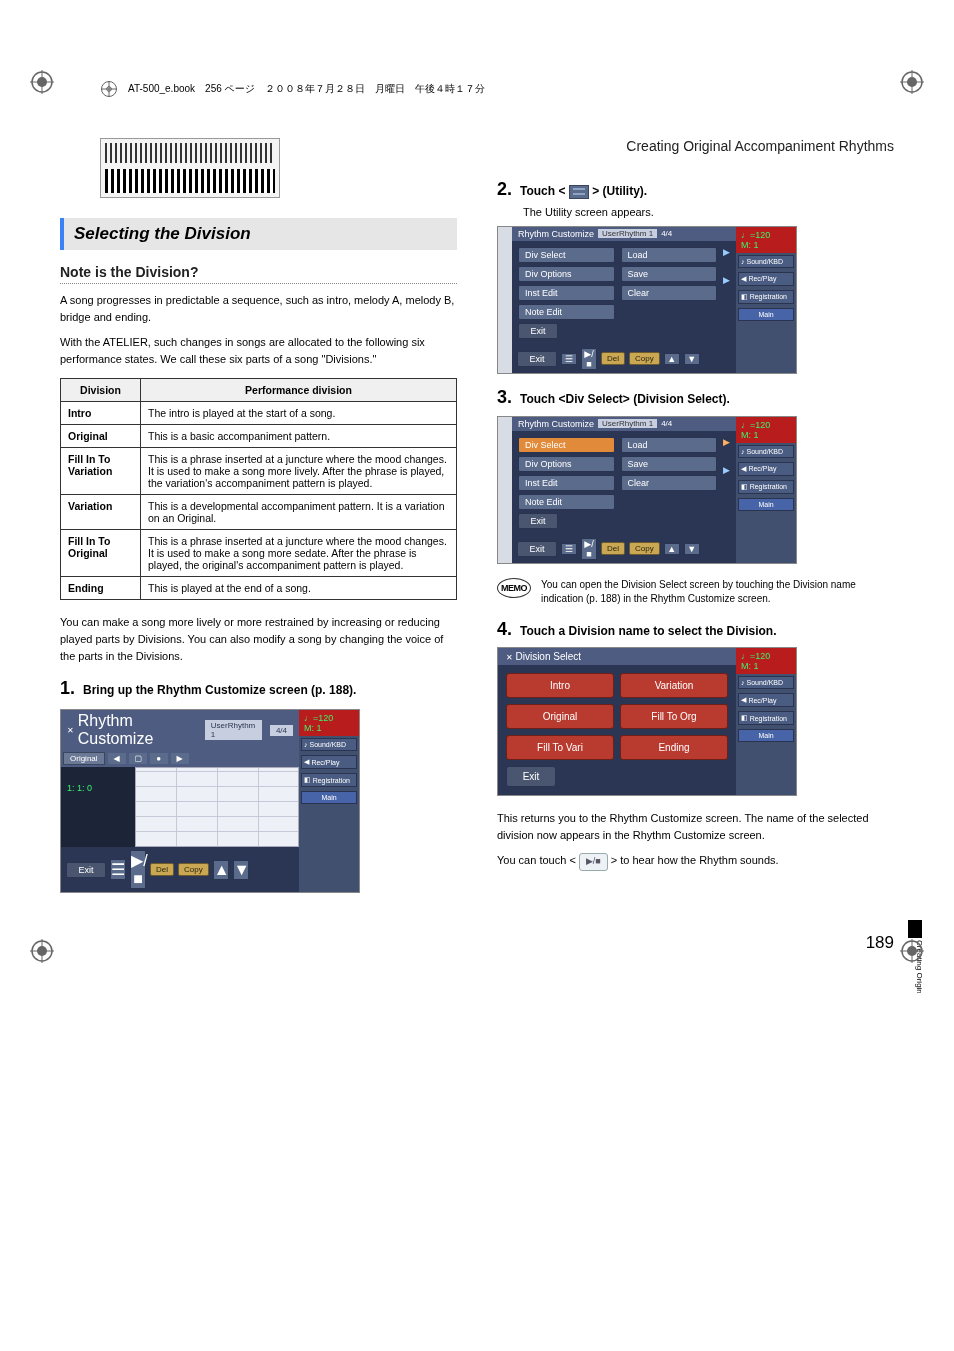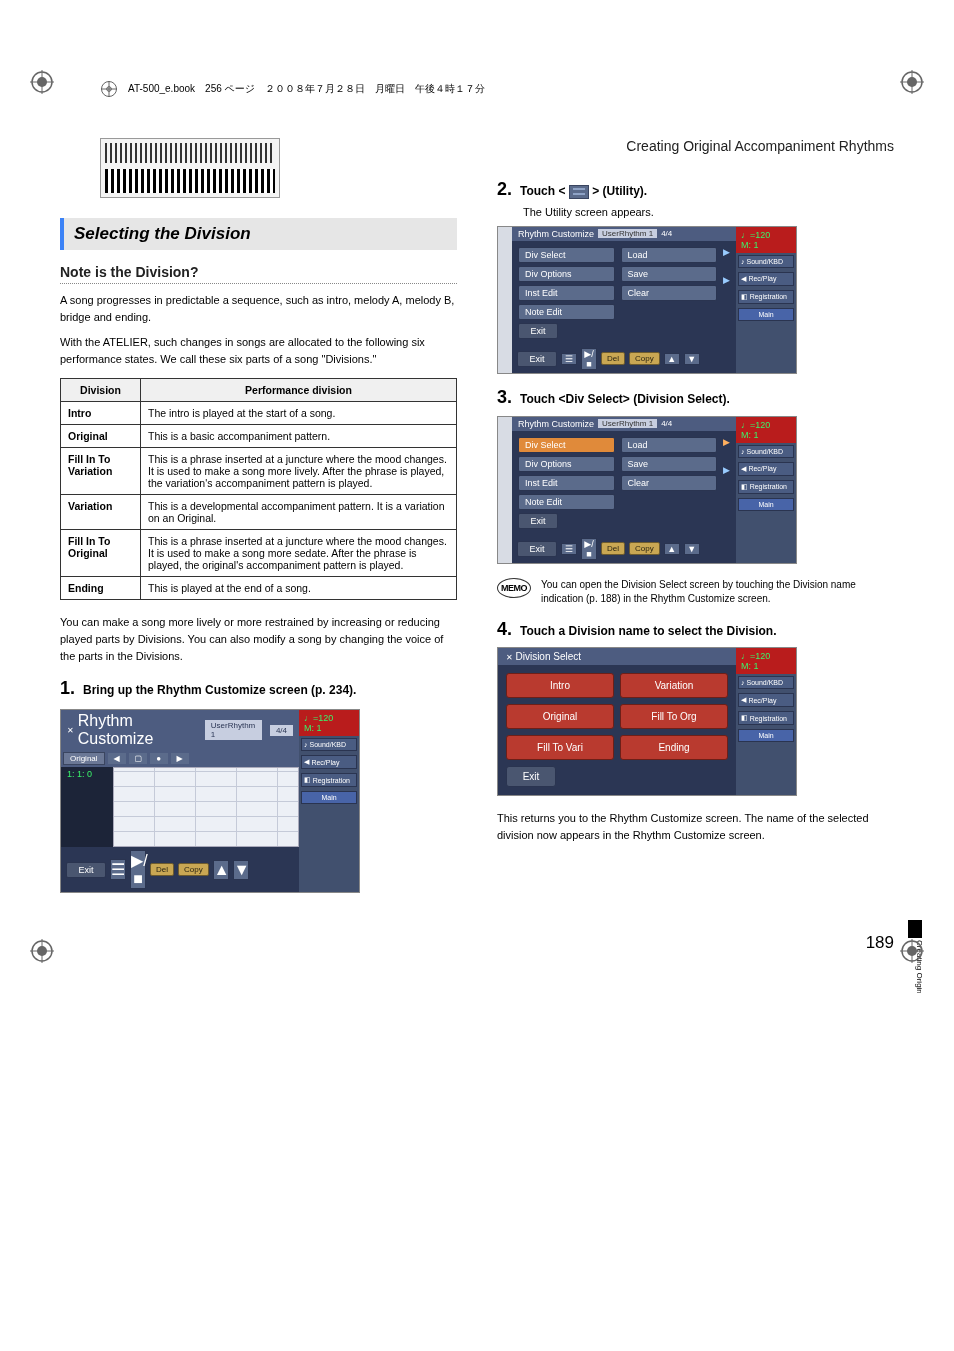--- a/index.html
+++ b/index.html
@@ -57,21 +57,21 @@
   .side-text { writing-mode: vertical-rl; font-size: 8px; position: absolute; right: 30px; top: 940px; height: 200px; }
   .black-tab { position: absolute; right: 32px; top: 920px; width: 14px; height: 18px; background: #000; }
   .rhythm-ss { width: 100%; max-width: 300px; border: 1px solid #888; margin: 10px 0; }
   .rhythm-ss .ss-titlebar span.tab { background: #c7cee0; color: #2b3654; padding: 1px 6px; margin-left: 4px; font-size: 8px; }
   .rhythm-grid { background: #edf0f6; border: 1px solid #aab; height: 80px; position: relative; }
   .rhythm-grid::before { content: ""; position: absolute; inset: 0; background: repeating-linear-gradient(90deg, transparent 0 40px, #c5cad8 40px 41px), repeating-linear-gradient(0deg, transparent 0 14px, #c5cad8 14px 15px); }
   .rhythm-top { display: flex; background: #4d5c80; padding: 2px; gap: 3px; align-items: center; }
   .rhythm-top span { font-size: 8px; color: #fff; padding: 1px 6px; }
   .rhythm-top .orig-btn { background: #6b7896; border: 1px solid #3a4560; }
   .rhythm-top .nav { background: #5b6b8b; width: 18px; text-align: center; }
-  .rhythm-counter { background: #1c2438; color: #3af36a; padding: 2px 6px; font-size: 9px; width: 52px; }
+  .rhythm-counter { background: #1c2438; color: #3af36a; padding: 16px 6px; font-size: 9px; width: 74px; }
 </style>
 </head>
 <body>
 
 <div class="page">
 
   <svg class="reg-mark" style="top:70px; left:30px" viewBox="0 0 24 24">
       <circle cx="12" cy="12" r="10" fill="none" stroke="#666" stroke-width="1.5"></circle>
       <path d="M12 0v24M0 12h24" stroke="#666" stroke-width="1"></path>
       <circle cx="12" cy="12" r="5" fill="#666"></circle>
@@ -137,21 +137,21 @@
               <td class="rowhead">Ending</td>
               <td>This is played at the end of a song.</td>
             </tr>
         </tbody>
       </table>
 
       <p class="body-text">You can make a song more lively or more restrained by increasing or reducing played parts by Divisions. You can also modify a song by changing the voice of the parts in the Divisions.</p>
 
       <div class="step">
         <span class="step-num">1.</span>
-        <span class="step-text">Bring up the Rhythm Customize screen (p. 234).</span>
+        <span class="step-text">Bring up the Rhythm Customize screen (p. 188).</span>
       </div>
 
       <div class="rhythm-ss">
         <div class="ss-body">
           <div style="flex:1">
             <div class="ss-titlebar">
               <span style="font-size:8px">✕</span>
               <span>Rhythm Customize</span>
               <span class="tab">UserRhythm 1</span>
               <span class="tab">4/4</span>
@@ -364,20 +364,25 @@
             <div class="ss-side">
                 <span>◧</span>
                 <span>Registration</span>
               </div>
             <div class="ss-side main">Main</div>
           </div>
         </div>
       </div>
 
       <p class="body-text">This returns you to the Rhythm Customize screen. The name of the selected division now appears in the Rhythm Customize screen.</p>
+      <p class="body-text">
+        <span>You can touch &lt;</span>
+        <span class="play-icon">▶/■</span>
+        <span>&gt; to hear how the Rhythm sounds.</span>
+      </p>
     </div>
   </div>
 
   <div class="black-tab"></div>
   <div class="side-text">Creating Original Accompaniment Rhythms</div>
 
   <div class="footer">
     <span class="page-num">189</span>
   </div>
 

